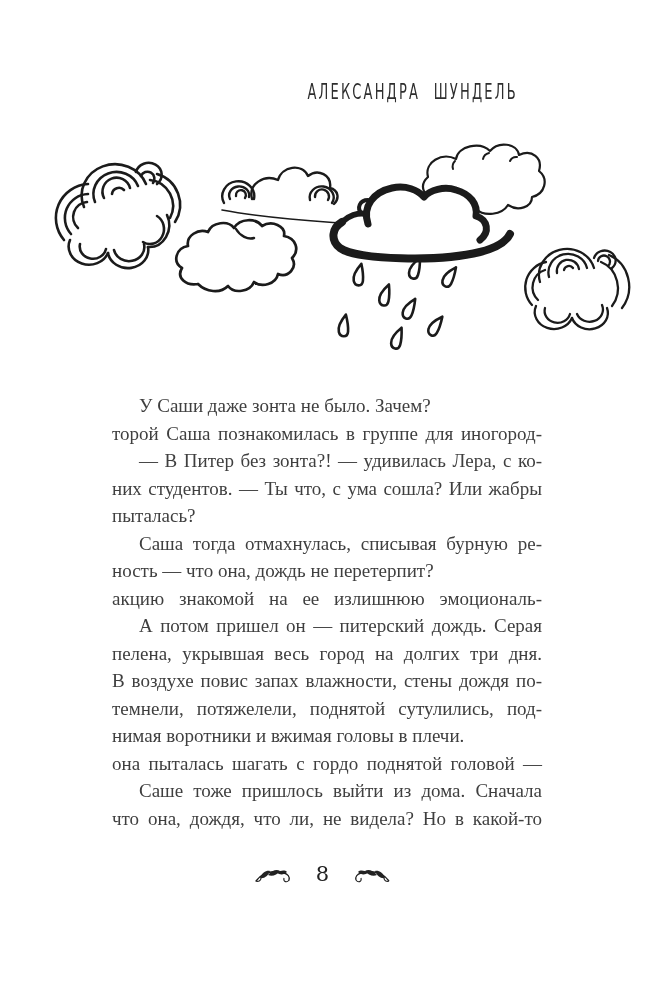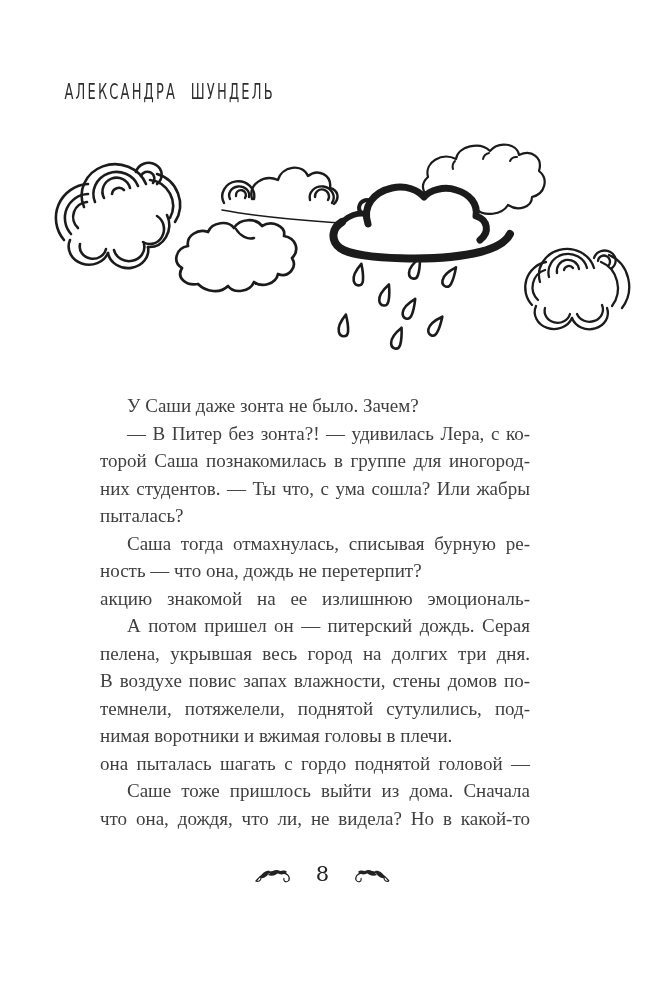--- a/index.html
+++ b/index.html
@@ -17,21 +17,21 @@
   .page{
     position:relative;
     width:645px;height:1001px;
     background:var(--paper);
     overflow:hidden;
   }
   
   .author{
     position:absolute;
     top:80px;left:0;width:582px;
-    text-align:left;
+    text-align:right;
   }
   .author .inner{
     display:inline-block;
     font-family:"DejaVu Sans", sans-serif;
     font-size:21px;
     font-weight:400;
     color:var(--header);
     letter-spacing:3.5px;
     word-spacing:12px;
     transform:scaleX(0.62);
@@ -42,21 +42,21 @@
   .illustration{
     position:absolute;top:0;left:0;
     width:645px;height:380px;
   }
   .illustration svg{display:block;width:645px;height:380px;}
   .ink-line{stroke:var(--ink);fill:none;stroke-linecap:round;stroke-linejoin:round;}
   .white-fill{fill:var(--paper);stroke:none;}
   
   .body-text{
     position:absolute;
-    left:100px;top:392px;
+    left:112px;top:392px;
     width:430px;
     font-size:19px;
     line-height:27.5px;
     color:var(--text);
   }
   .line{
     text-align:justify;
     text-align-last:justify;
     white-space:normal;
   }
@@ -172,30 +172,30 @@
         <path d="M601,262 A26,28 0 0 1 612,306"></path>
         <path d="M609,255 A32,34 0 0 1 622,308"></path>
         <path d="M594,258 A11,10 0 1 1 612,268"></path>
         <path d="M598,261 a6,6 0 1 1 10,5"></path>
       </g>
     </svg>
   </div>
 
   <div class="body-text">
       <div class="line first endpara">У Саши даже зонта не было. Зачем?</div>
+      <div class="line">торой Саша познакомилась в группе для иногород-</div>
       <div class="line first">— В Питер без зонта?! — удивилась Лера, с ко-</div>
-      <div class="line">торой Саша познакомилась в группе для иногород-</div>
       <div class="line">них студентов. — Ты что, с ума сошла? Или жабры</div>
       <div class="line endpara">пыталась?</div>
       <div class="line first">Саша тогда отмахнулась, списывая бурную ре-</div>
       <div class="line endpara">ность —  что она, дождь не перетерпит?</div>
       <div class="line">акцию знакомой на ее излишнюю эмоциональ-</div>
       <div class="line first">А потом пришел он — питерский дождь. Серая</div>
       <div class="line">пелена, укрывшая весь город на долгих три дня.</div>
-      <div class="line">В воздухе повис запах влажности, стены домов по-</div>
+      <div class="line">В воздухе повис запах влажности, стены дождя по-</div>
       <div class="line">темнели, потяжелели, поднятой сутулились, под-</div>
       <div class="line endpara">нимая воротники и вжимая головы в плечи.</div>
       <div class="line">она пыталась шагать с гордо поднятой головой —</div>
       <div class="line first">Саше тоже пришлось выйти из дома. Сначала</div>
       <div class="line">что она, дождя, что ли, не видела? Но в какой-то</div>
     </div>
 
   <div class="footer">
     <svg class="flourish" viewBox="0 0 38 18">
       <g>

